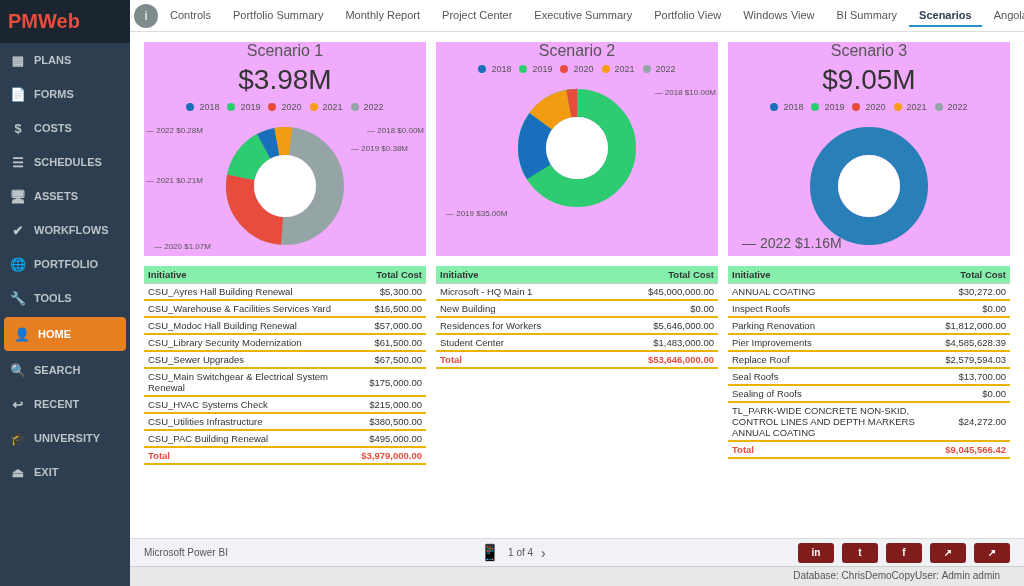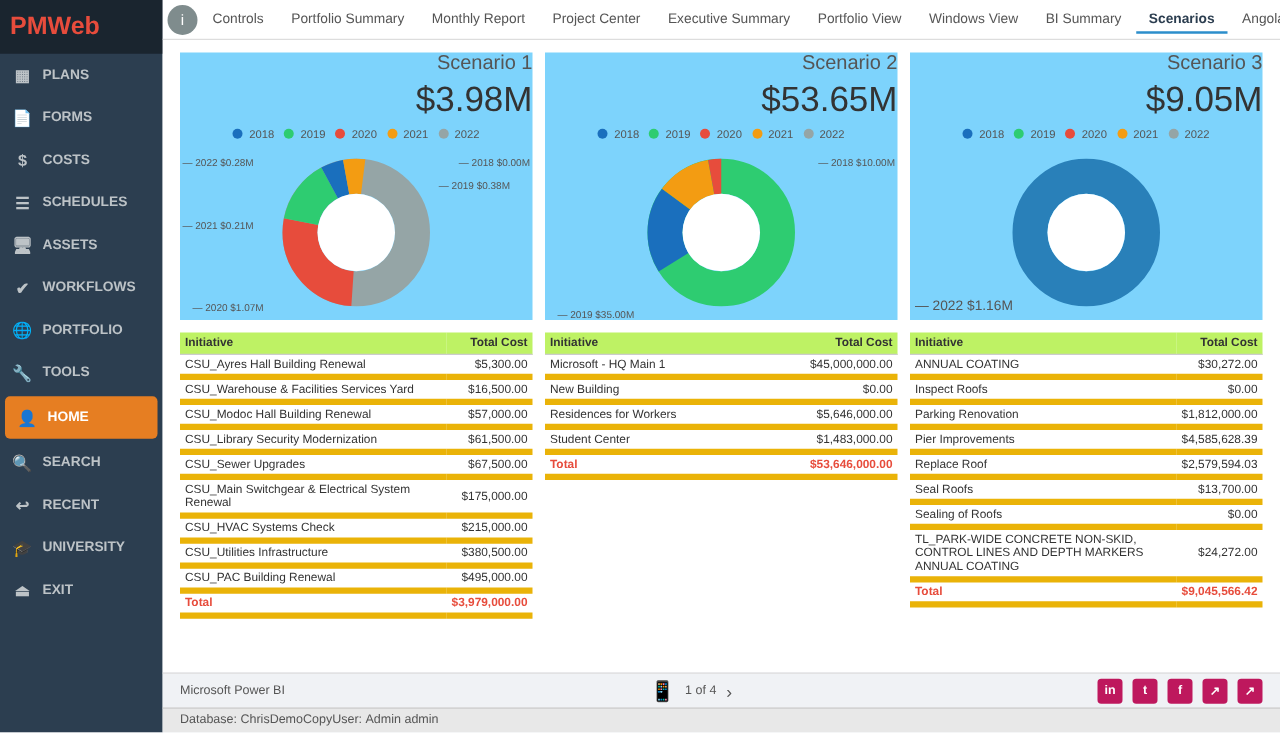--- a/index.html
+++ b/index.html
@@ -91,22 +91,22 @@
     }
 
     
     .scenarios-grid {
       display: grid;
       grid-template-columns: 1fr 1fr 1fr;
       gap: 10px;
       margin-bottom: 10px;
     }
     .scenario-card {
-      background: #7dd3fc;
-      text-align: right;
+      background: #f0abfc;
+      text-align: center;
     }
     .scenario-title {
       font-size: 16px;
       color: #555;
       font-weight: normal;
       margin-bottom: 4px;
     }
     .scenario-value {
       font-size: 28px;
       color: #333;
@@ -130,65 +130,65 @@
     
     .tables-grid {
       display: grid;
       grid-template-columns: 1fr 1fr 1fr;
       gap: 10px;
       margin-bottom: 6px;
     }
     .scenario-table { width: 100%; border-collapse: collapse; font-size: 9.5px; }
     .scenario-table th {
       text-align: left;
-      background: #bef264;
+      background: #86efac;
       padding: 3px 4px;
       color: #333;
       font-weight: bold;
       border-bottom: 1px solid #ccc;
     }
     .scenario-table th:last-child { text-align: right; }
-    .scenario-table td { padding: 2px 4px; color: #333; border-bottom: 5px solid #eab308; }
+    .scenario-table td { padding: 2px 4px; color: #333; border-bottom: 2px solid #eab308; }
     .scenario-table td:last-child { text-align: right; }
     .scenario-table tr.total td { font-weight: bold; color: #e74c3c; border-top: 1px solid #ccc; }
 
     
     #footer {
       background: #f0f2f5;
       border-top: 1px solid #ddd;
       padding: 4px 14px;
       display: flex;
       align-items: center;
       justify-content: space-between;
       height: 28px;
       flex-shrink: 0;
       font-size: 10px;
       color: #555;
     }
     .footer-center { display: flex; align-items: center; gap: 8px; }
     .footer-social { display: flex; gap: 8px; align-items: center; }
     .social-icon {
-      width: 20px; height: 20px;
-      background: #be185d;
+      width: 36px; height: 20px;
+      background: #7f1d1d;
       color: #fff;
       border-radius: 3px;
       display: flex;
       align-items: center;
       justify-content: center;
       font-size: 10px;
       font-weight: bold;
     }
 
     
     #statusbar {
       background: #e8e8e8;
       border-top: 1px solid #ccc;
-      padding: 3px 14px;
-      display: flex;
-      justify-content: flex-start;
+      padding: 3px 24px;
+      display: flex;
+      justify-content: flex-end;
       font-size: 10px;
       color: #555;
       height: 20px;
       flex-shrink: 0;
     }
   </style>
 </head>
 <body>
 
 <div id="sidebar">
@@ -316,21 +316,20 @@
           <div style="position:absolute;top:10px;right:2px;font-size:8px;color:#555">— 2018 $0.00M</div>
           <div style="position:absolute;top:28px;right:18px;font-size:8px;color:#555">— 2019 $0.38M</div>
           <div style="position:absolute;bottom:5px;left:10px;font-size:8px;color:#555">— 2020 $1.07M</div>
           <div style="position:absolute;top:60px;left:2px;font-size:8px;color:#555">— 2021 $0.21M</div>
           <div style="position:absolute;top:10px;left:2px;font-size:8px;color:#555">— 2022 $0.28M</div>
         </div>
       </div>
 
       <div class="scenario-card">
         <div class="scenario-title">Scenario 2</div>
-        <div class="scenario-value">$53.65M</div>
         <div class="chart-legend">
           <div class="legend-item">
               <div class="legend-dot" style="background:#1a6fbd"></div>
               <span>2018</span>
             </div>
           <div class="legend-item">
               <div class="legend-dot" style="background:#2ecc71"></div>
               <span>2019</span>
             </div>
           <div class="legend-item">
@@ -383,21 +382,21 @@
           <div class="legend-item">
               <div class="legend-dot" style="background:#95a5a6"></div>
               <span>2022</span>
             </div>
         </div>
         <div style="position:relative;height:140px;">
           <svg viewBox="0 0 160 140" width="160" height="140" style="position:absolute;left:50%;transform:translateX(-50%)">
             <circle cx="80" cy="70" r="45" fill="none" stroke="#2980b9" stroke-width="28"></circle>
             <circle cx="80" cy="70" r="31" fill="white"></circle>
           </svg>
-          <div style="position:absolute;bottom:5px;left:4px;font-size:11px;color:#555">— 2022 $1.16M</div>
+          <div style="position:absolute;bottom:5px;left:14px;font-size:14px;color:#555">— 2022 $1.16M</div>
         </div>
       </div>
     </div>
 
     <div class="tables-grid">
 
       <div>
         <table class="scenario-table">
           <thead>
             <tr>

